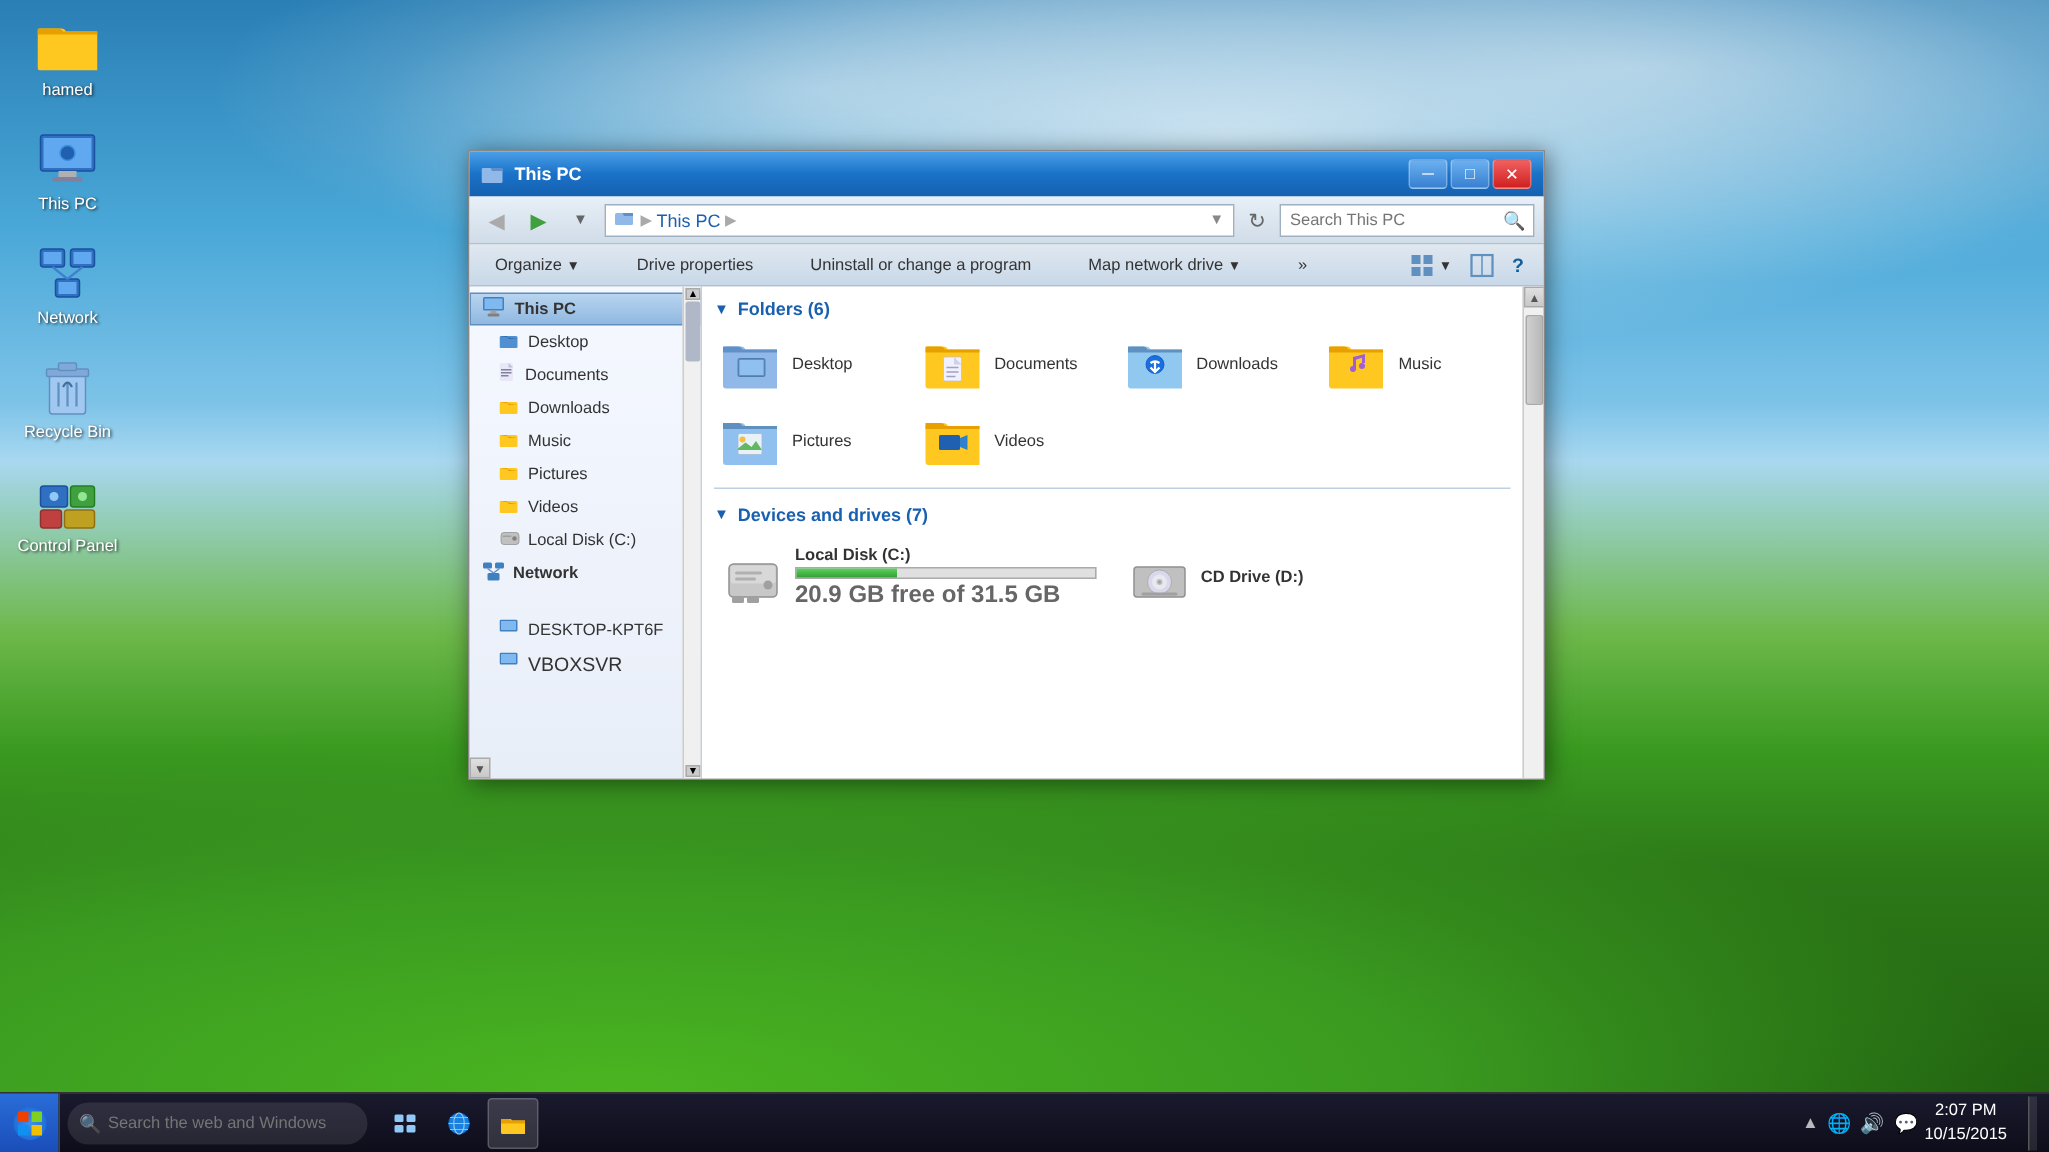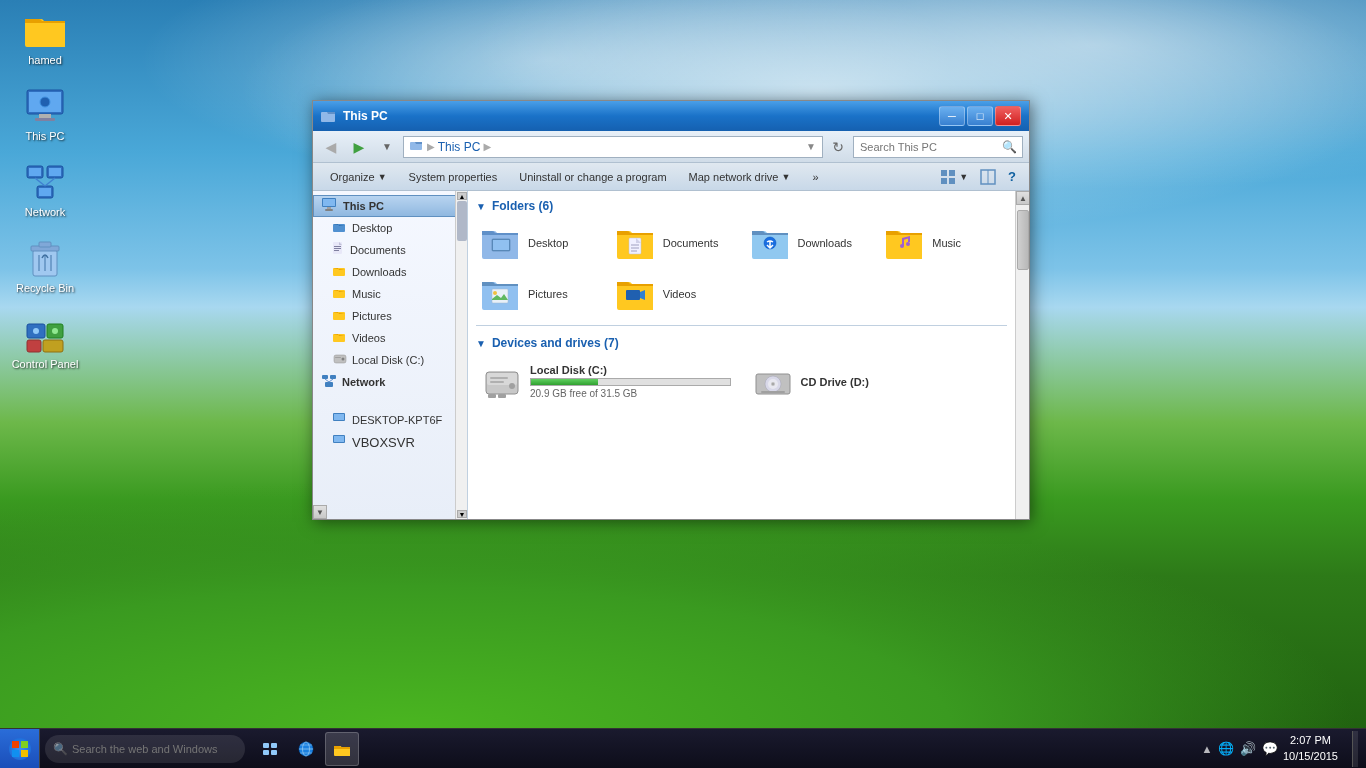--- a/index.html
+++ b/index.html
@@ -330,21 +330,21 @@
       flex: 1;
     }
 
     
     .toolbar {
       height: 28px;
       background: linear-gradient(180deg, #e0e8f0 0%, #c8d8e8 100%);
       display: flex;
       align-items: center;
       padding: 0 8px;
-      gap: 4px;
+      gap: 20px;
       border-bottom: 1px solid #b0c0d0;
     }
 
     .toolbar-btn {
       height: 22px;
       padding: 0 8px;
       background: transparent;
       border: 1px solid transparent;
       border-radius: 3px;
       font-size: 11px;
@@ -491,22 +491,23 @@
       border: 1px solid #aaa;
       margin: 2px 0;
     }
 
     .drive-bar {
       height: 100%;
       background: linear-gradient(180deg, #60d060 0%, #30a030 100%);
     }
 
     .drive-free {
-      font-size: 10px;
+      font-size: 16px;
       color: #666;
+      font-weight: bold;
     }
 
     
     .view-controls {
       display: flex;
       align-items: center;
       gap: 2px;
       margin-left: auto;
     }
 
@@ -668,21 +669,21 @@
         <span style="color:#999; font-size:12px;">🔍</span>
       </div>
     </div>
 
     <div class="toolbar">
       <button class="toolbar-btn">
         <span>Organize</span>
         <span style="font-size:9px;">▼</span>
       </button>
       <button class="toolbar-btn">
-        <span>System properties</span>
+        <span>Drive properties</span>
       </button>
       <button class="toolbar-btn">
         <span>Uninstall or change a program</span>
       </button>
       <button class="toolbar-btn">
         <span>Map network drive</span>
         <span style="font-size:9px;">▼</span>
       </button>
       <button class="toolbar-btn">
         <span>»</span>

